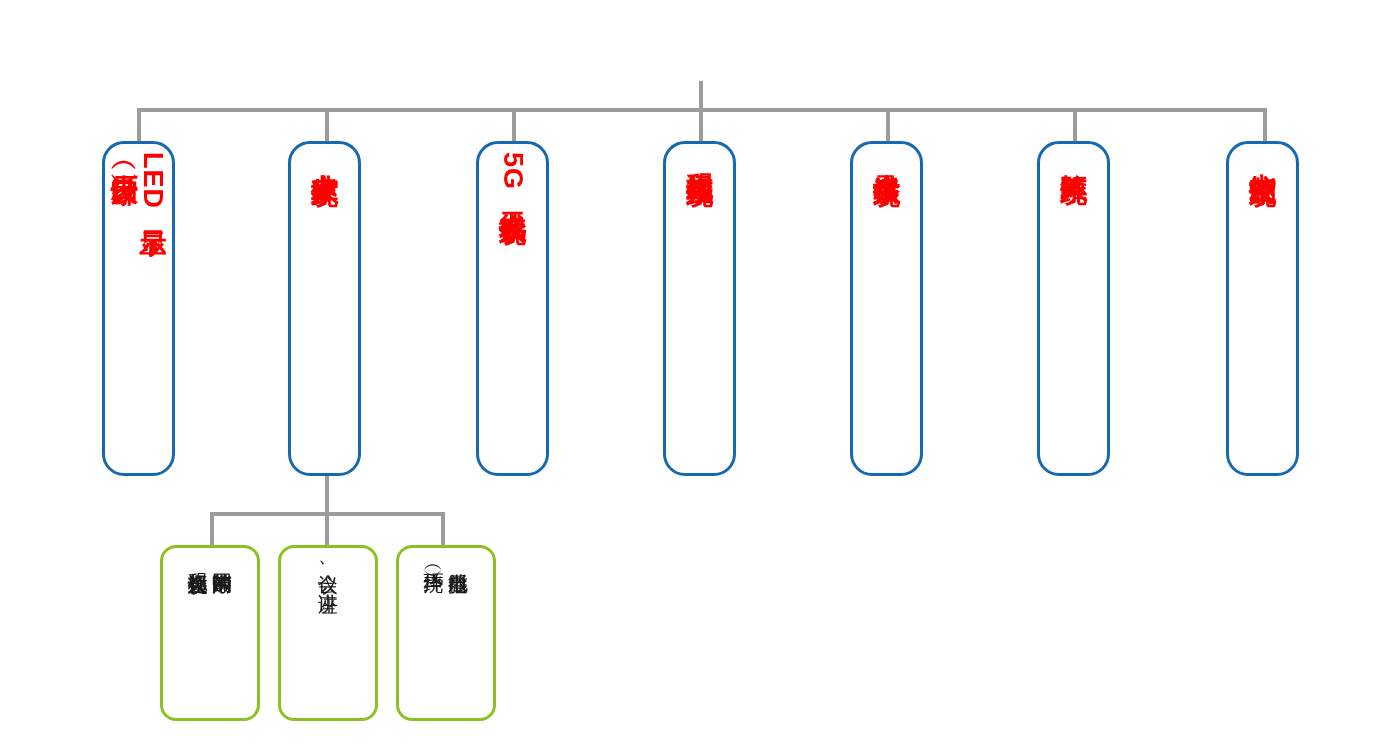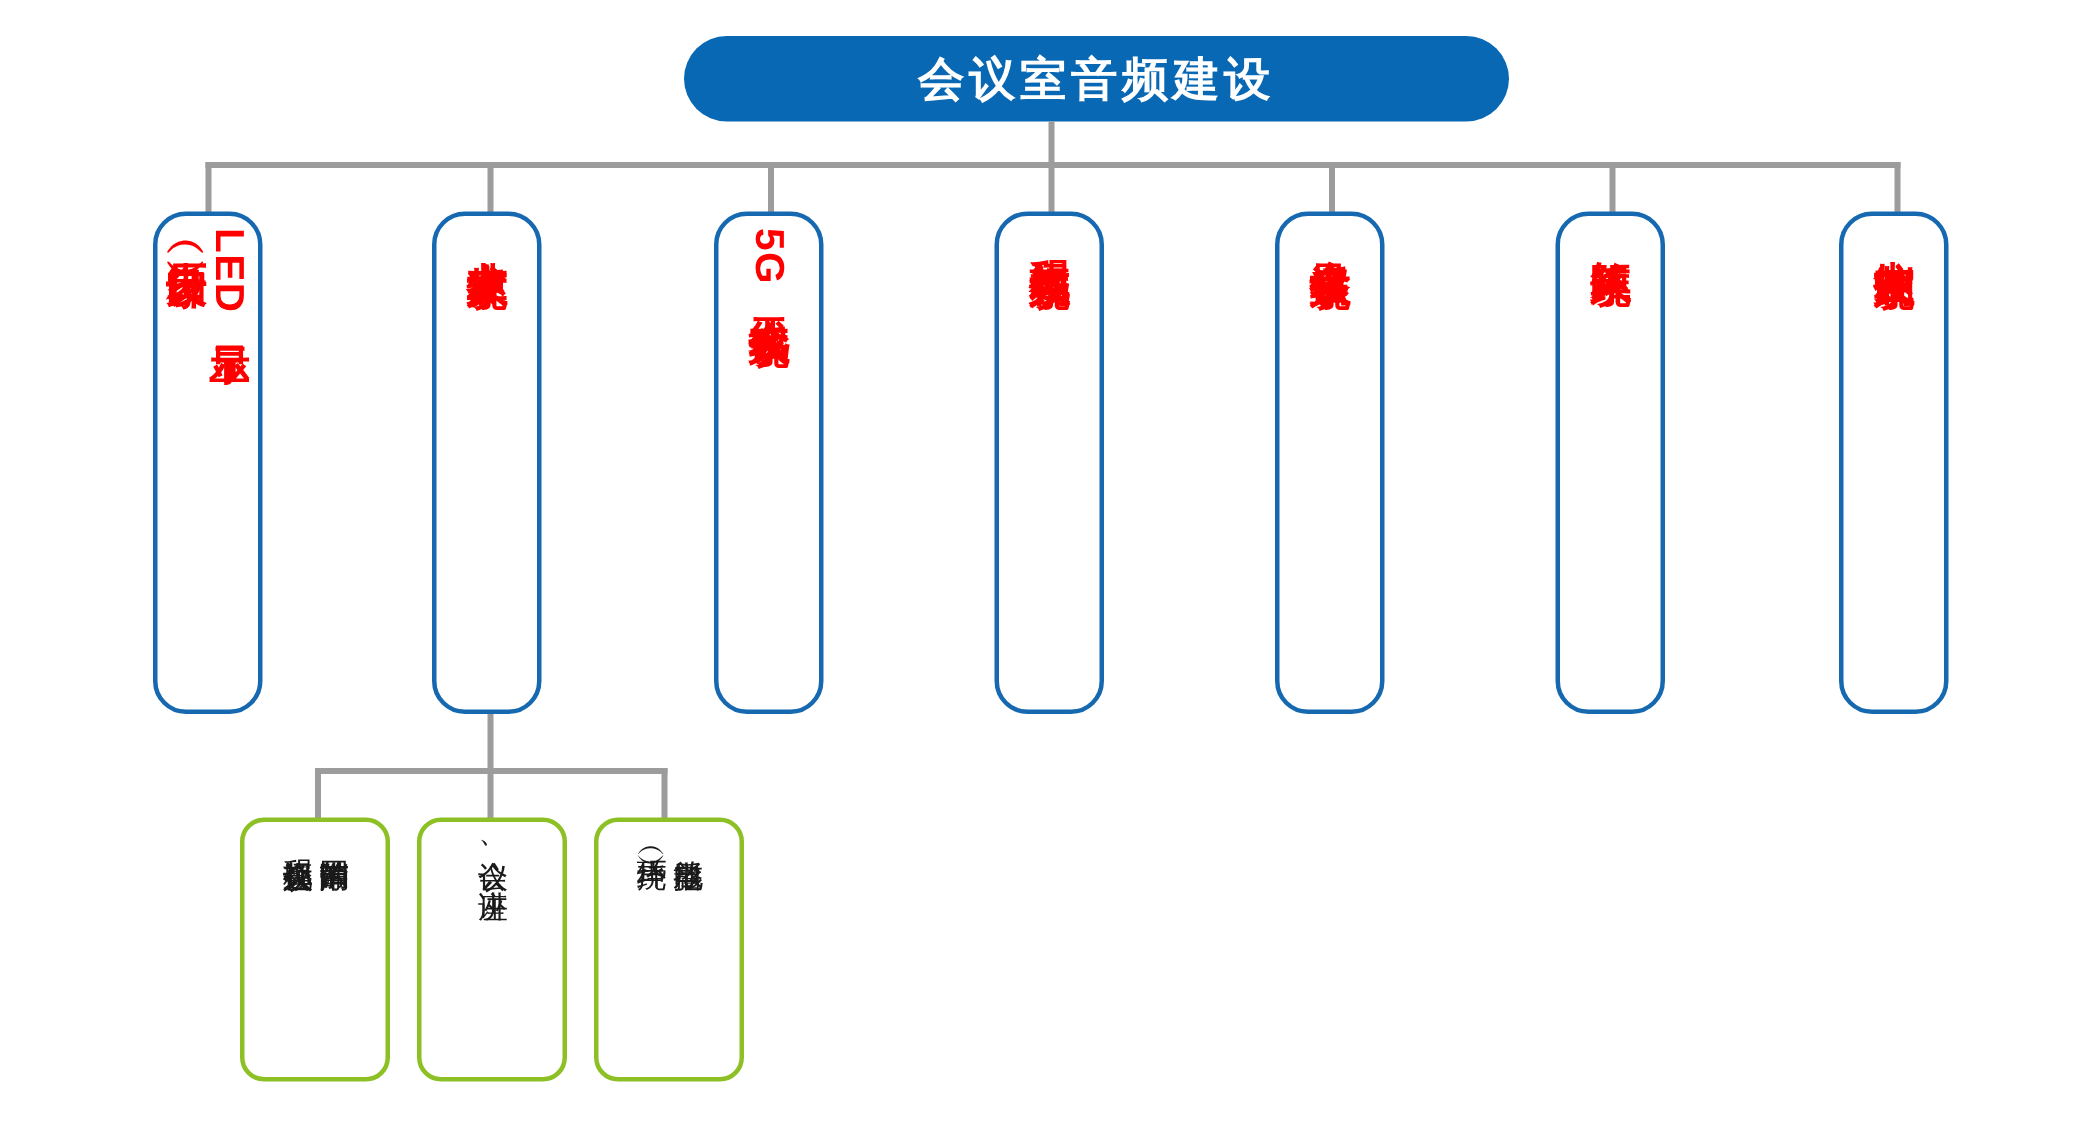--- a/index.html
+++ b/index.html
@@ -114,23 +114,20 @@
     line-height: 1.12;
     letter-spacing: 0px;
     white-space: nowrap;
   }
 </style>
 </head>
 <body>
 
 <div id="canvas">
 
-  <div class="root-node">
-    <span class="root-title">会议室音频建设</span>
-  </div>
 
   <div class="line line-v" style="left:699px; top:81px; height:31px;"></div>
 
   <div class="line line-h" style="left:137px; top:108px; width:1130px;"></div>
 
   <div class="line line-v" style="left:137px; top:108px; height:36px;"></div>
   <div class="line line-v" style="left:325px; top:108px; height:36px;"></div>
   <div class="line line-v" style="left:512px; top:108px; height:36px;"></div>
   <div class="line line-v" style="left:699px; top:108px; height:36px;"></div>
   <div class="line line-v" style="left:886px; top:108px; height:36px;"></div>

